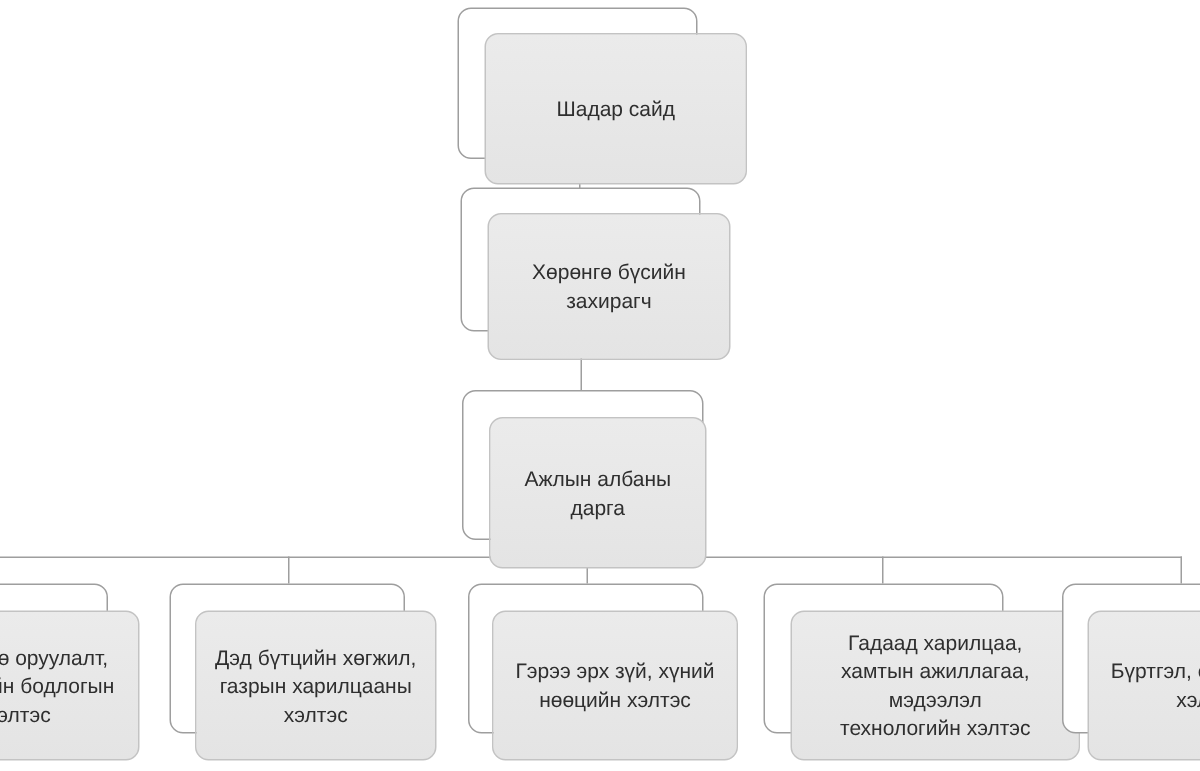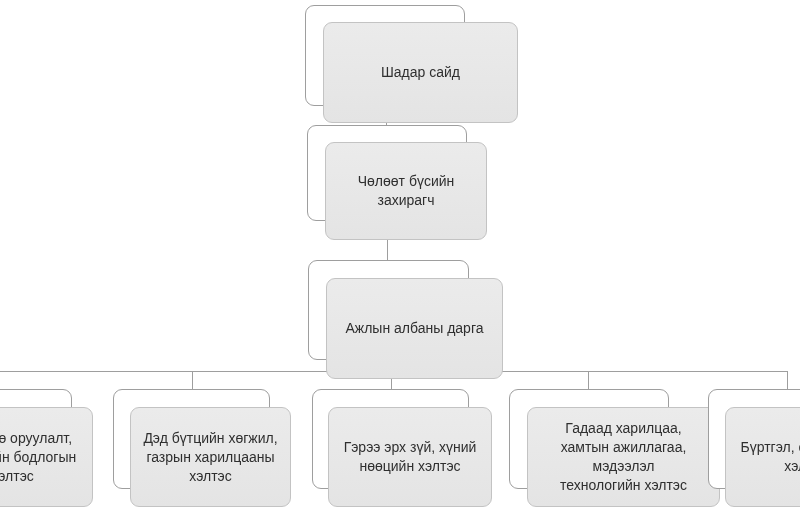--- a/index.html
+++ b/index.html
@@ -18,23 +18,23 @@
   }
   .gbox{
     position:absolute;left:17px;top:18px;width:161px;height:100px;
     background:linear-gradient(#ebebeb,#e4e4e4);
     border:1px solid #c3c3c3;border-radius:9px;box-sizing:border-box;
     display:flex;align-items:center;justify-content:center;
     text-align:center;font-size:14px;line-height:19px;color:#2f2f2f;
     white-space:pre-line;padding:2px 3px;
   }
   
-  .n1{left:305px;top:5px;}  .n1 .outline{width:160px;height:101px;} .n1 .gbox{left:18px;top:17px;width:195px;height:101px;text-align:center;}
+  .n1{left:305px;top:5px;}  .n1 .outline{width:160px;height:101px;} .n1 .gbox{left:18px;top:17px;width:175px;height:101px;text-align:center;}
   .n2{left:307px;top:125px;}.n2 .outline{width:160px;height:96px;}  .n2 .gbox{left:18px;top:17px;width:162px;height:98px;}
-  .n3{left:308px;top:260px;}.n3 .outline{width:161px;height:100px;} .n3 .gbox{left:18px;top:18px;width:177px;height:101px;}
+  .n3{left:308px;top:260px;}.n3 .outline{width:161px;height:100px;} .n3 .gbox{left:18px;top:18px;width:145px;height:101px;}
   .c1{left:-85px;top:389px;}
   .c2{left:113px;top:389px;}
   .c3{left:312px;top:389px;} .c3 .gbox{left:16px;width:164px;}
   .c4{left:509px;top:389px;} .c4 .outline{width:160px;} .c4 .gbox{left:18px;width:193px;}
   .c5{left:708px;top:389px;}
 </style>
 </head>
 <body>
 
 <div class="canvas">
@@ -47,21 +47,21 @@
   <div class="line vline" style="left:588px;top:371px;height:18px;"></div>
   <div class="line vline" style="left:787px;top:371px;height:18px;"></div>
 
   <div class="node n1">
     <div class="outline"></div>
     <div class="gbox">Шадар сайд</div>
   </div>
 
   <div class="node n2">
     <div class="outline"></div>
-    <div class="gbox">Чөлөөт бүсийн
+    <div class="gbox">Хөрөнгө бүсийн
 захирагч</div>
   </div>
 
   <div class="node n3">
     <div class="outline"></div>
     <div class="gbox">Ажлын албаны дарга</div>
   </div>
 
   <div class="node c1">
     <div class="outline"></div>

